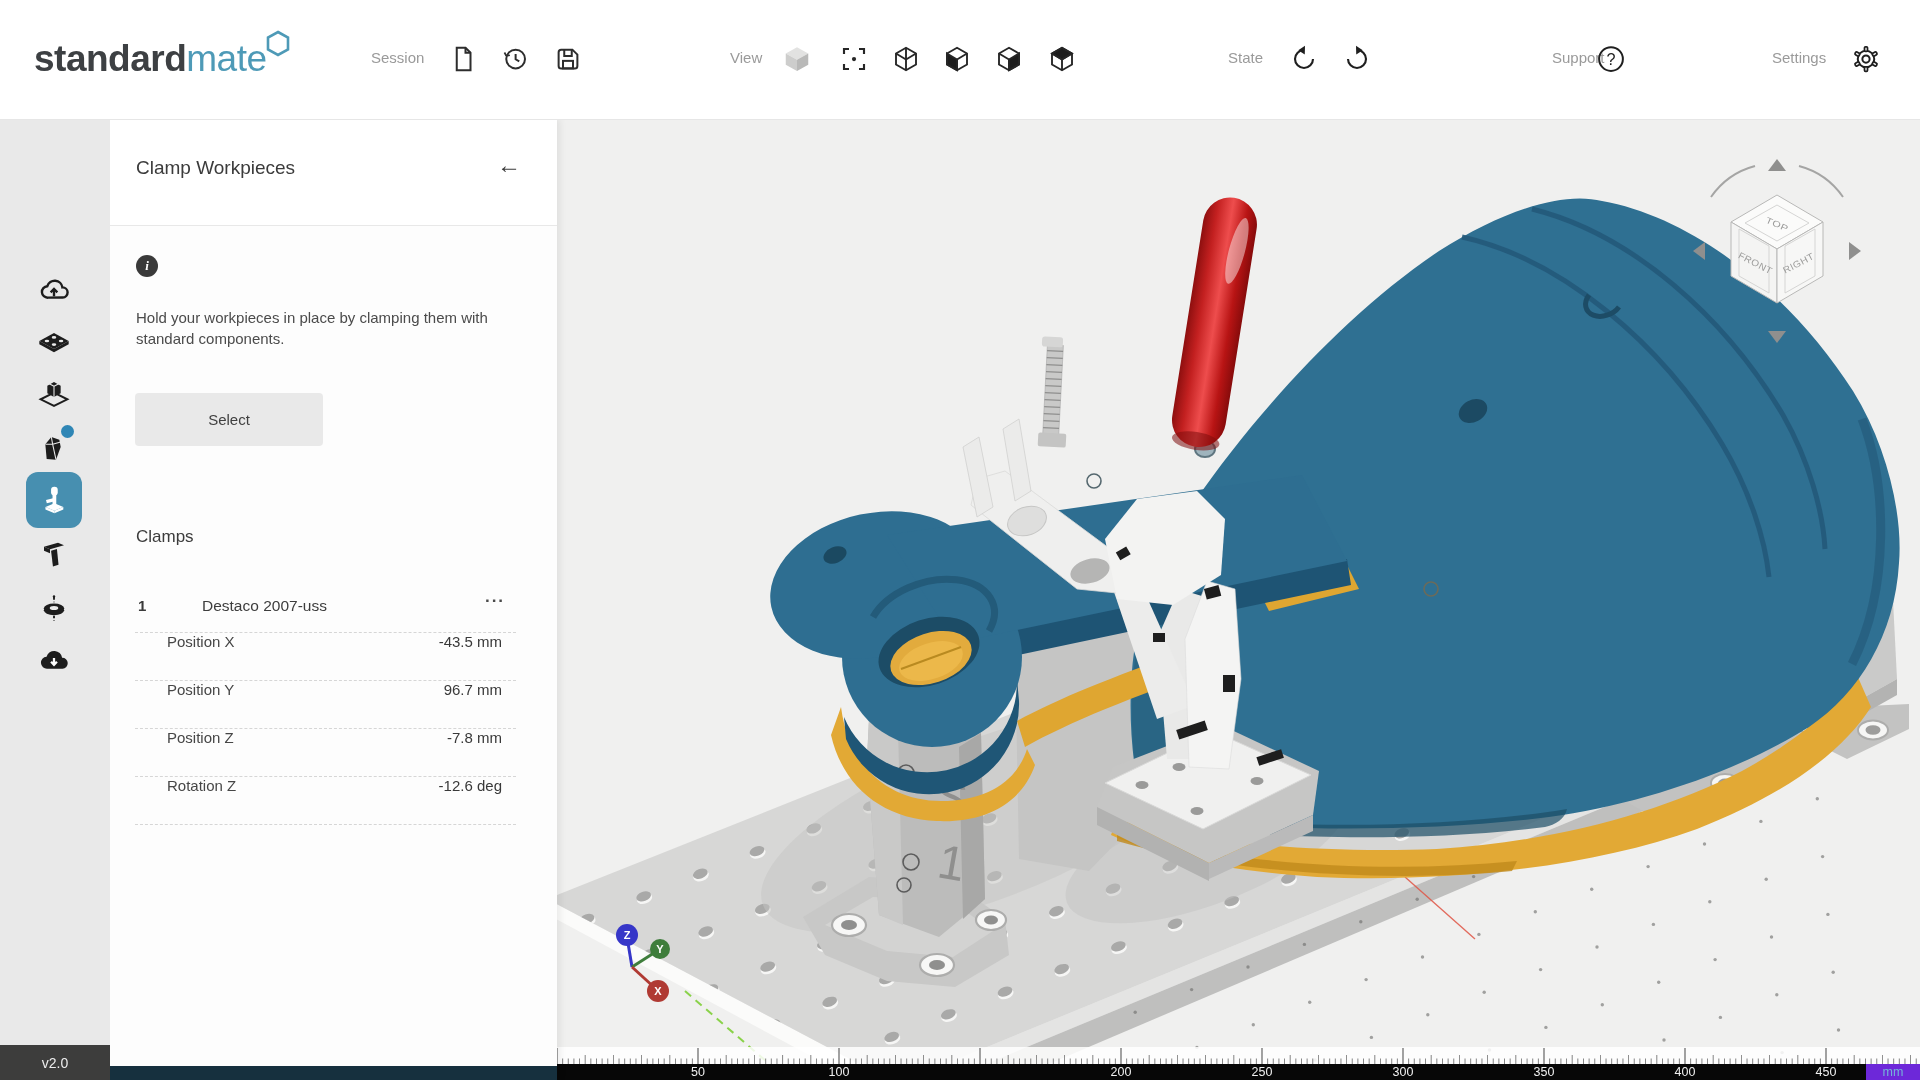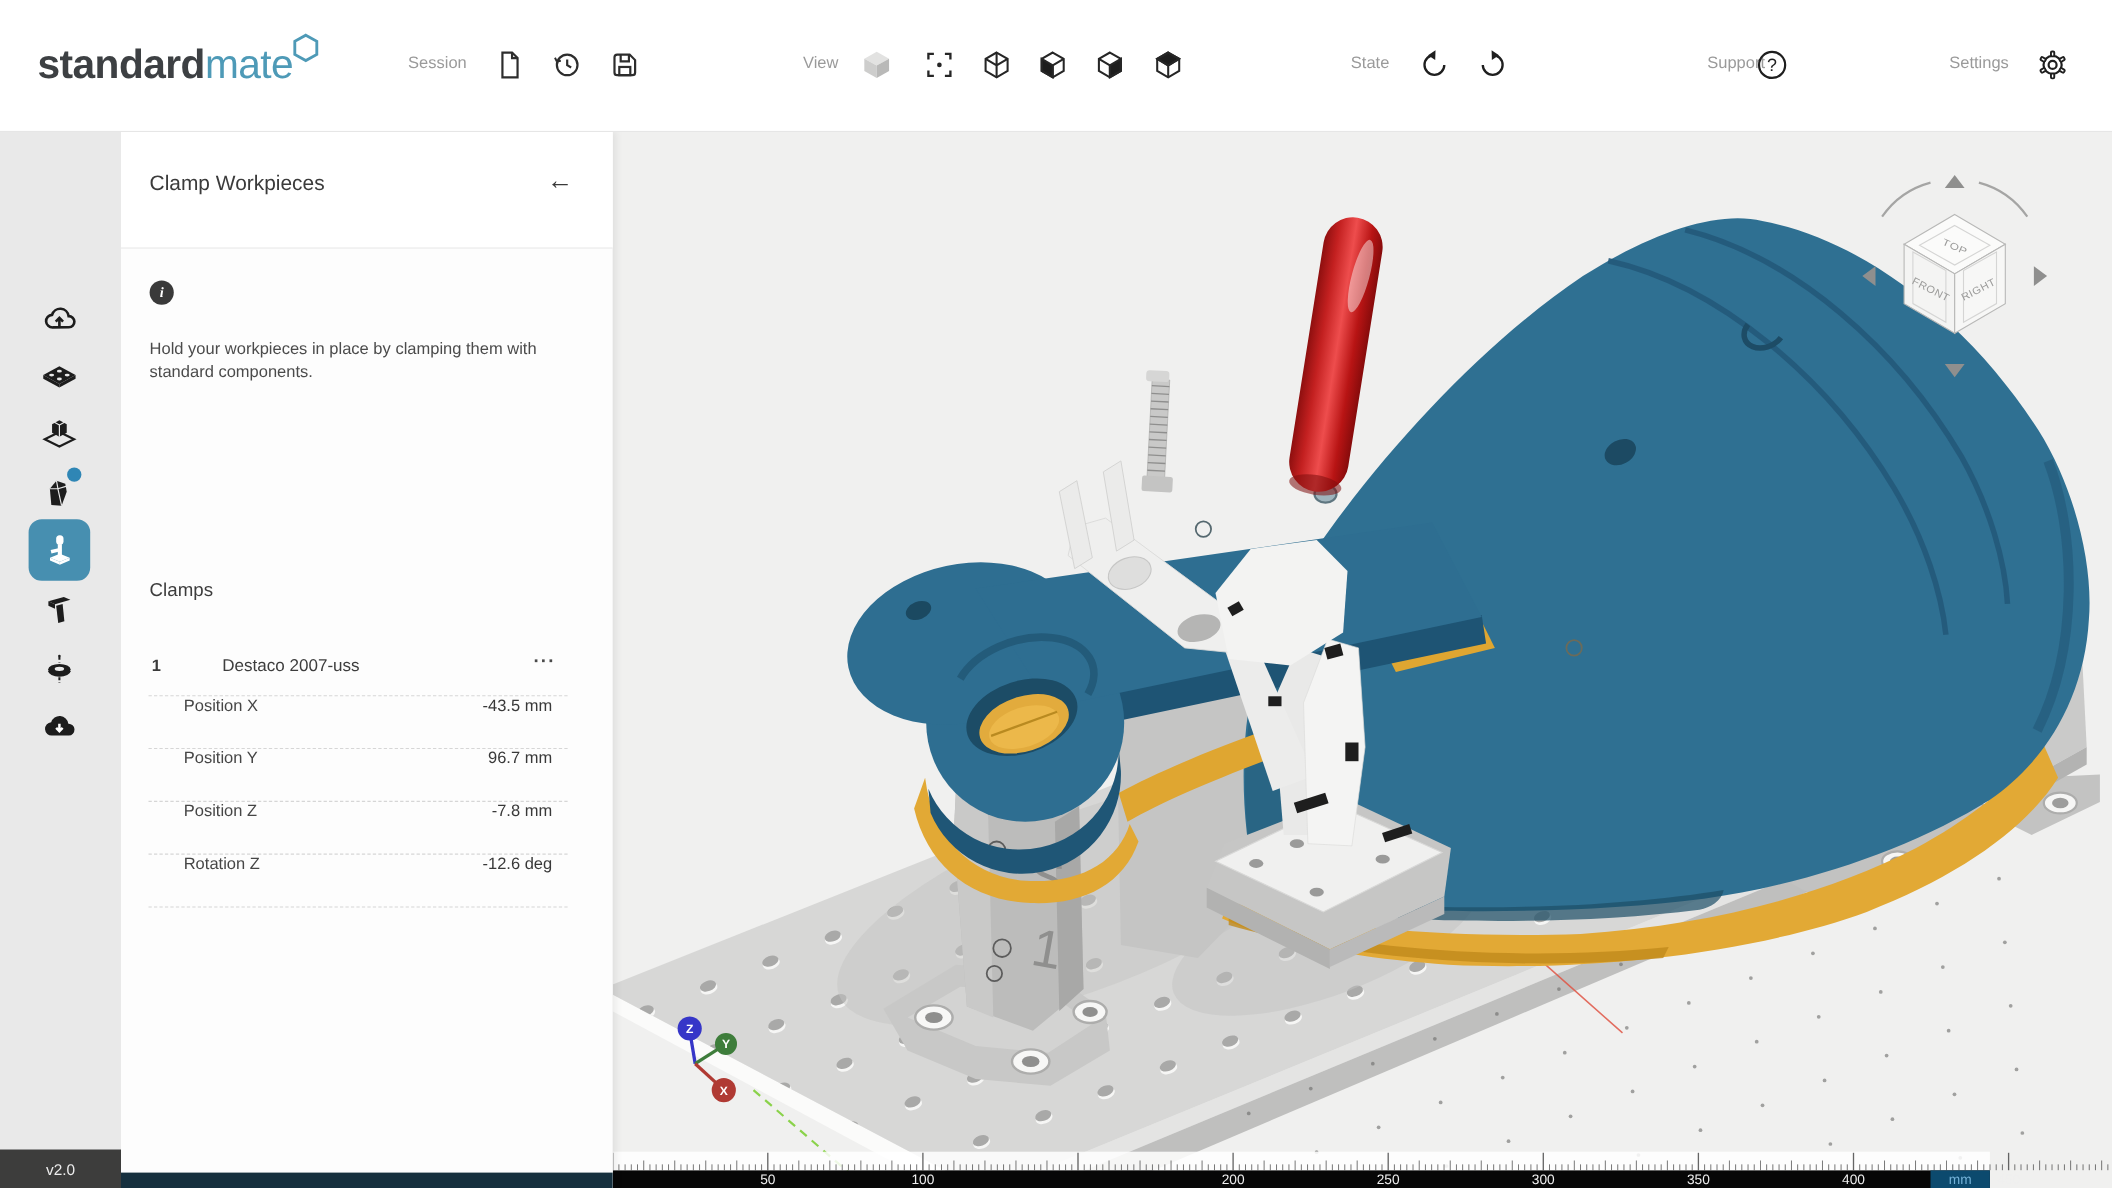--- a/index.html
+++ b/index.html
@@ -50,25 +50,25 @@
   .prop-row:last-child{border-bottom:1px dashed #d6d6d6;}
   .prop-label{padding-left:32px;font-size:15px;color:#464646;flex:1;}
   .prop-value{padding-right:14px;font-size:15px;color:#393939;text-align:right;}
   .panel-bottom-strip{position:absolute;left:0;bottom:0;width:100%;height:14px;background:#16303e;}
 
   
   .viewport{position:absolute;left:557px;top:119px;width:1363px;height:961px;background:#f0f0ef;overflow:hidden;}
   .scene{position:absolute;left:0;top:0;}
   .viewcube{position:absolute;left:1100px;top:14px;width:240px;height:230px;}
   .triad{position:absolute;left:20px;top:770px;width:120px;height:120px;}
-  .ruler{position:absolute;left:0;top:928px;width:1252px;height:33px;z-index:10;}
+  .ruler{position:absolute;left:0;top:928px;width:1363px;height:33px;z-index:10;}
   .ruler-ticks-strip{position:absolute;left:0;top:0;width:100%;height:17px;background:rgba(255,255,255,.85);}
   .ruler-numbers{position:absolute;left:0;top:17px;width:100%;height:16px;background:#070707;}
   .ruler-numbers span{position:absolute;top:1px;transform:translateX(-50%);color:#efefef;font-size:12.5px;}
-  .ruler-unit{position:absolute;right:0;top:17px;width:54px;height:16px;background:#0c4a6e;color:#74b2d8;
+  .ruler-unit{position:absolute;right:0;top:17px;width:54px;height:16px;background:#6d28d9;color:#74b2d8;
               font-size:12.5px;display:flex;align-items:center;justify-content:center;}
   .vc-label{font-size:11px;fill:#9b9b9a;letter-spacing:.5px;text-anchor:middle;font-family:"Liberation Sans",sans-serif;}
   .axis-label{font-size:11px;font-weight:bold;fill:#ffffff;text-anchor:middle;font-family:"Liberation Sans",sans-serif;}
   .engrave{fill:#8f8f8e;font-family:"Liberation Sans",sans-serif;}
 </style>
 </head>
 <body>
 
 <header class="topbar">
   <div class="logo">
@@ -258,20 +258,21 @@
     <span>v2.0</span>
   </div>
 
 <section class="panel">
   <div class="panel-header">
     <div class="panel-title">Clamp Workpieces</div>
     <div class="panel-back">←</div>
   </div>
   <div class="info-icon">i</div>
   <div class="panel-desc">Hold your workpieces in place by clamping them with standard components.</div>
+  <button class="select-btn">Select</button>
 
   <div class="clamps-heading">Clamps</div>
   <div class="clamp-row">
     <span class="clamp-index">1</span>
     <span class="clamp-name">Destaco 2007-uss</span>
     <span class="clamp-menu">···</span>
   </div>
   <div class="prop-table">
     <div class="prop-row">
       <span class="prop-label">Position X</span>

